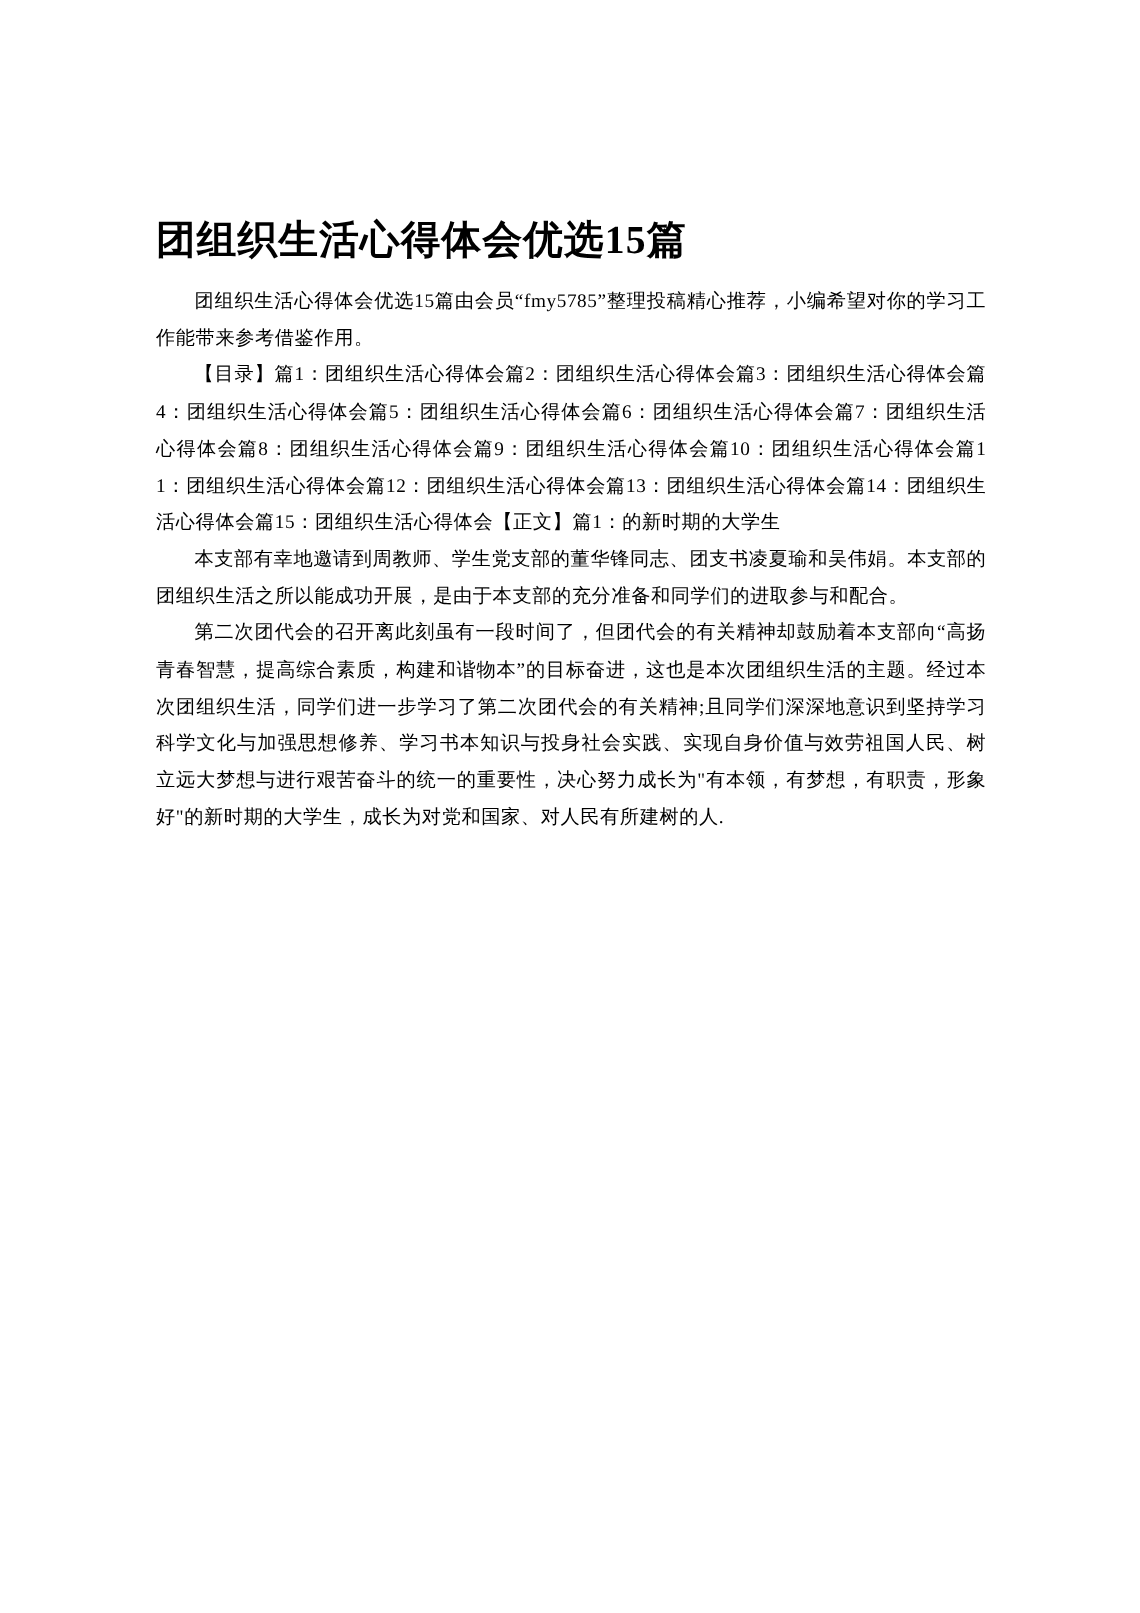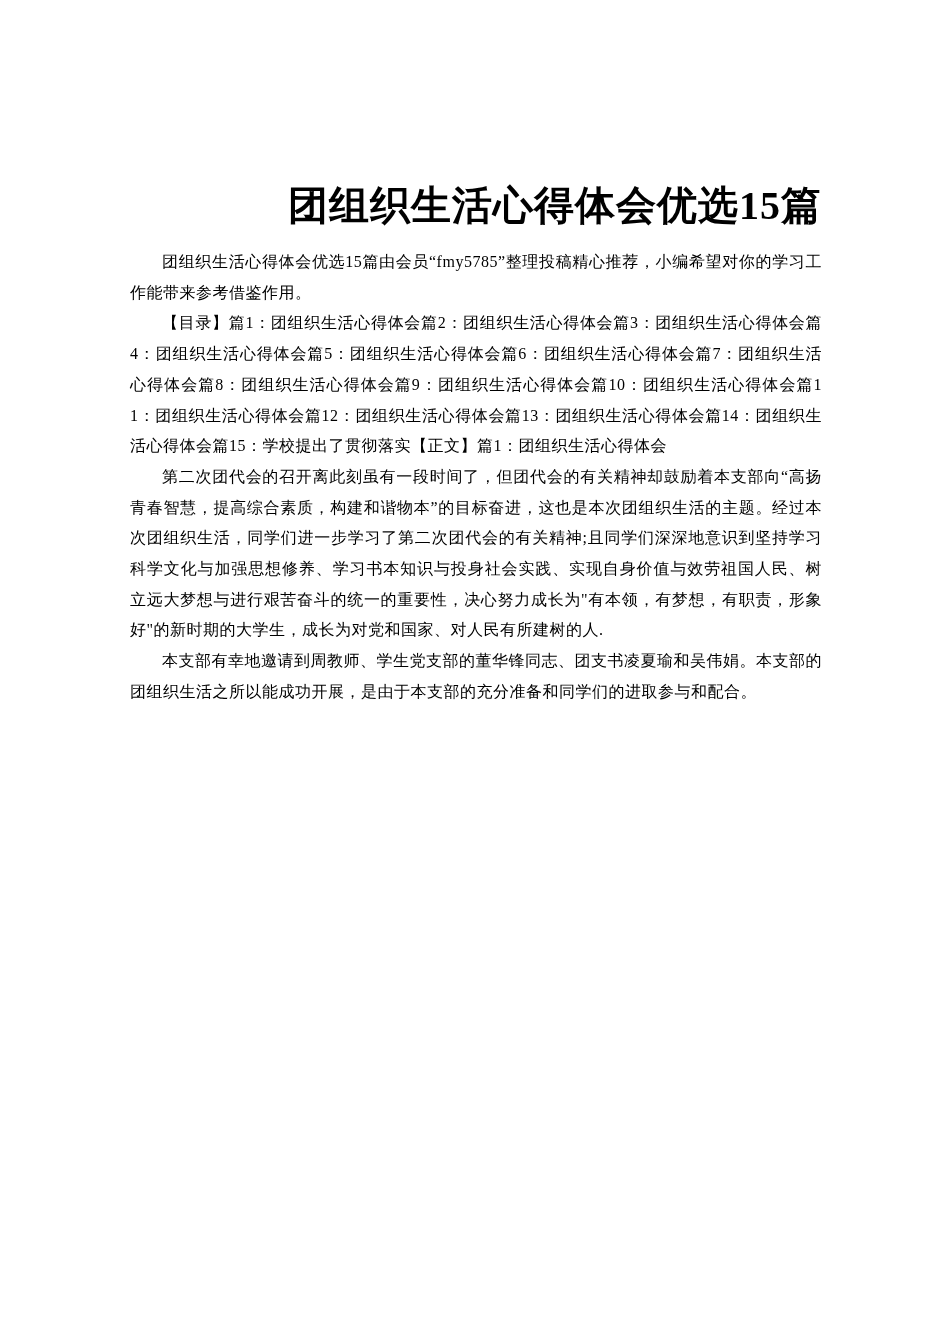--- a/index.html
+++ b/index.html
@@ -15,23 +15,23 @@
     color: #000000;
   }
   .page {
     box-sizing: border-box;
     width: 950px;
     height: 1344px;
     padding: 178px 128px 60px 130px;
     background: #ffffff;
   }
   .doc-title {
-    font-size: 40px;
+    font-size: 33px;
     font-weight: bold;
-    text-align: right;
+    text-align: left;
     margin: 0 0 14px 0;
     letter-spacing: 1px;
   }
   .doc-body p {
     font-size: 16px;
     line-height: 30.7px;
     margin: 0;
     text-align: justify;
     text-justify: inter-ideograph;
     text-indent: 2em;
@@ -39,17 +39,17 @@
     word-break: break-all;
   }
 </style>
 </head>
 <body>
 
 <div class="page">
   <h1 class="doc-title">团组织生活心得体会优选15篇</h1>
   <div class="doc-body">
     <p>团组织生活心得体会优选15篇由会员“fmy5785”整理投稿精心推荐，小编希望对你的学习工作能带来参考借鉴作用。</p>
-    <p>【目录】篇1：团组织生活心得体会篇2：团组织生活心得体会篇3：团组织生活心得体会篇4：团组织生活心得体会篇5：团组织生活心得体会篇6：团组织生活心得体会篇7：团组织生活心得体会篇8：团组织生活心得体会篇9：团组织生活心得体会篇10：团组织生活心得体会篇11：团组织生活心得体会篇12：团组织生活心得体会篇13：团组织生活心得体会篇14：团组织生活心得体会篇15：学校提出了贯彻落实【正文】篇1：团组织生活心得体会</p>
+    <p>【目录】篇1：团组织生活心得体会篇2：团组织生活心得体会篇3：团组织生活心得体会篇4：团组织生活心得体会篇5：团组织生活心得体会篇6：团组织生活心得体会篇7：团组织生活心得体会篇8：团组织生活心得体会篇9：团组织生活心得体会篇10：团组织生活心得体会篇11：团组织生活心得体会篇12：团组织生活心得体会篇13：团组织生活心得体会篇14：团组织生活心得体会篇15：团组织生活心得体会【正文】篇1：的新时期的大学生</p>
+    <p>本支部有幸地邀请到周教师、学生党支部的董华锋同志、团支书凌夏瑜和吴伟娟。本支部的团组织生活之所以能成功开展，是由于本支部的充分准备和同学们的进取参与和配合。</p>
     <p>第二次团代会的召开离此刻虽有一段时间了，但团代会的有关精神却鼓励着本支部向“高扬青春智慧，提高综合素质，构建和谐物本”的目标奋进，这也是本次团组织生活的主题。经过本次团组织生活，同学们进一步学习了第二次团代会的有关精神;且同学们深深地意识到坚持学习科学文化与加强思想修养、学习书本知识与投身社会实践、实现自身价值与效劳祖国人民、树立远大梦想与进行艰苦奋斗的统一的重要性，决心努力成长为"有本领，有梦想，有职责，形象好"的新时期的大学生，成长为对党和国家、对人民有所建树的人.</p>
-    <p>本支部有幸地邀请到周教师、学生党支部的董华锋同志、团支书凌夏瑜和吴伟娟。本支部的团组织生活之所以能成功开展，是由于本支部的充分准备和同学们的进取参与和配合。</p>
   </div>
 </div>
 
 </body></html>

